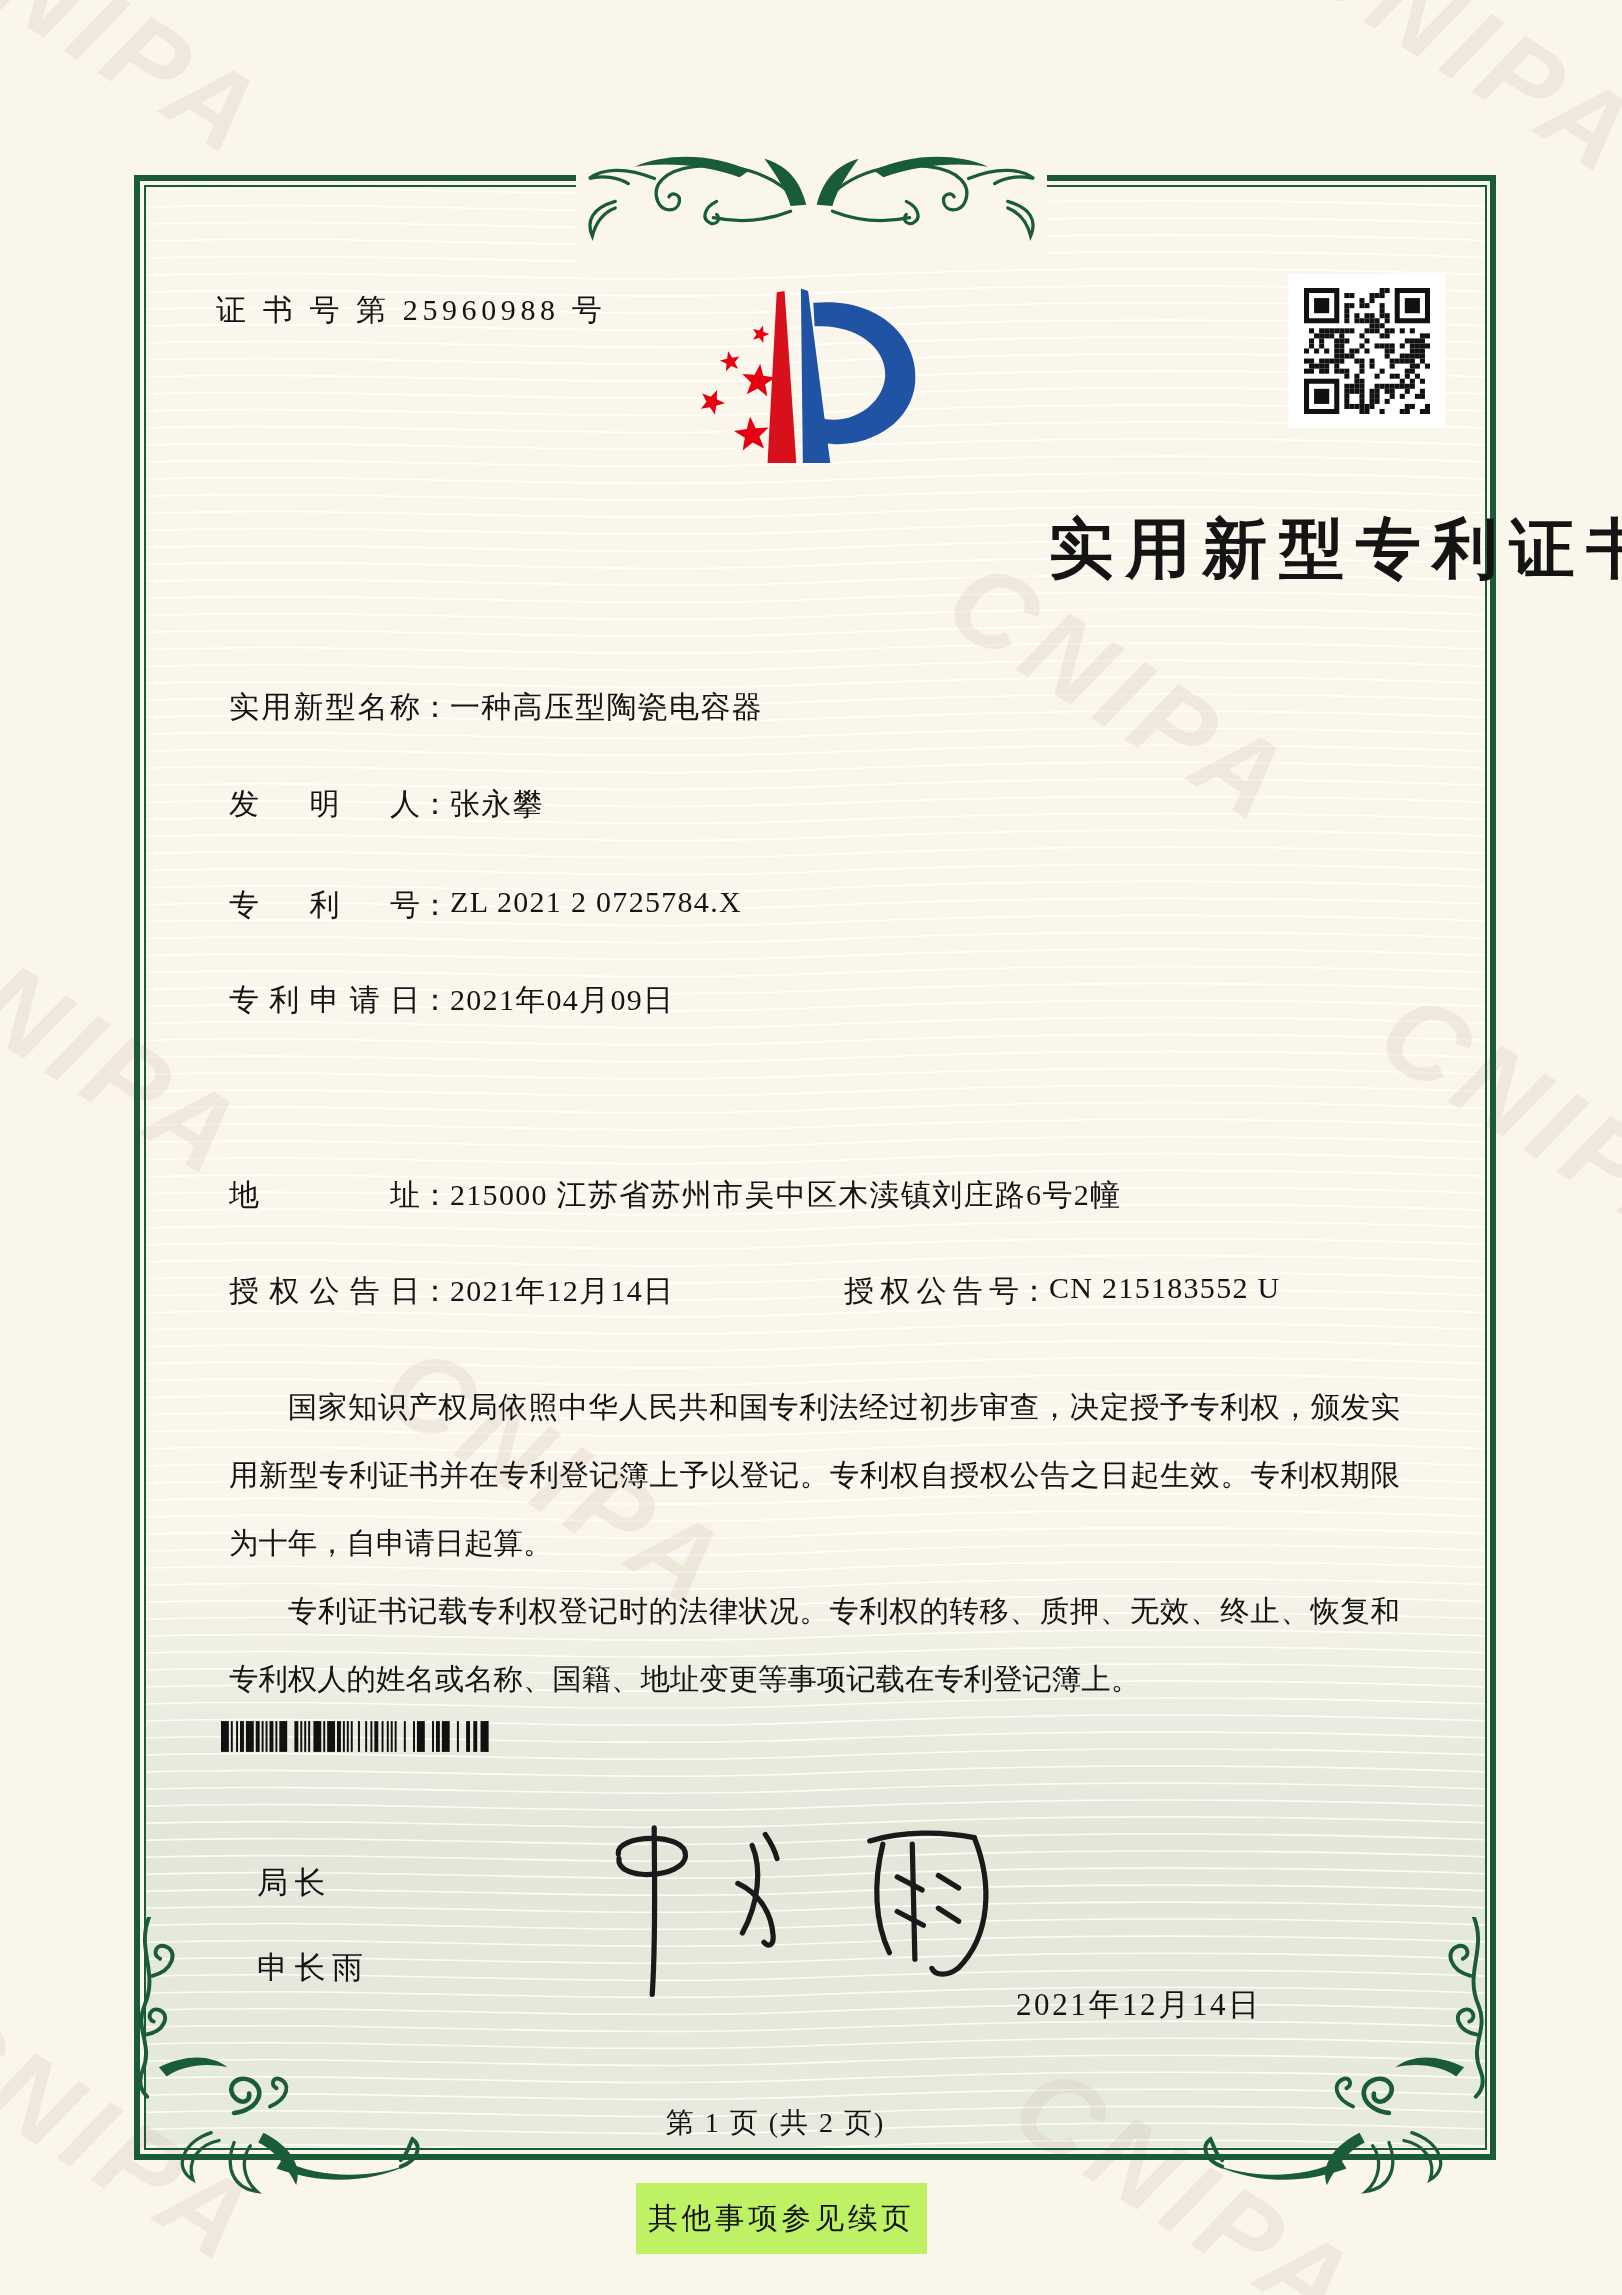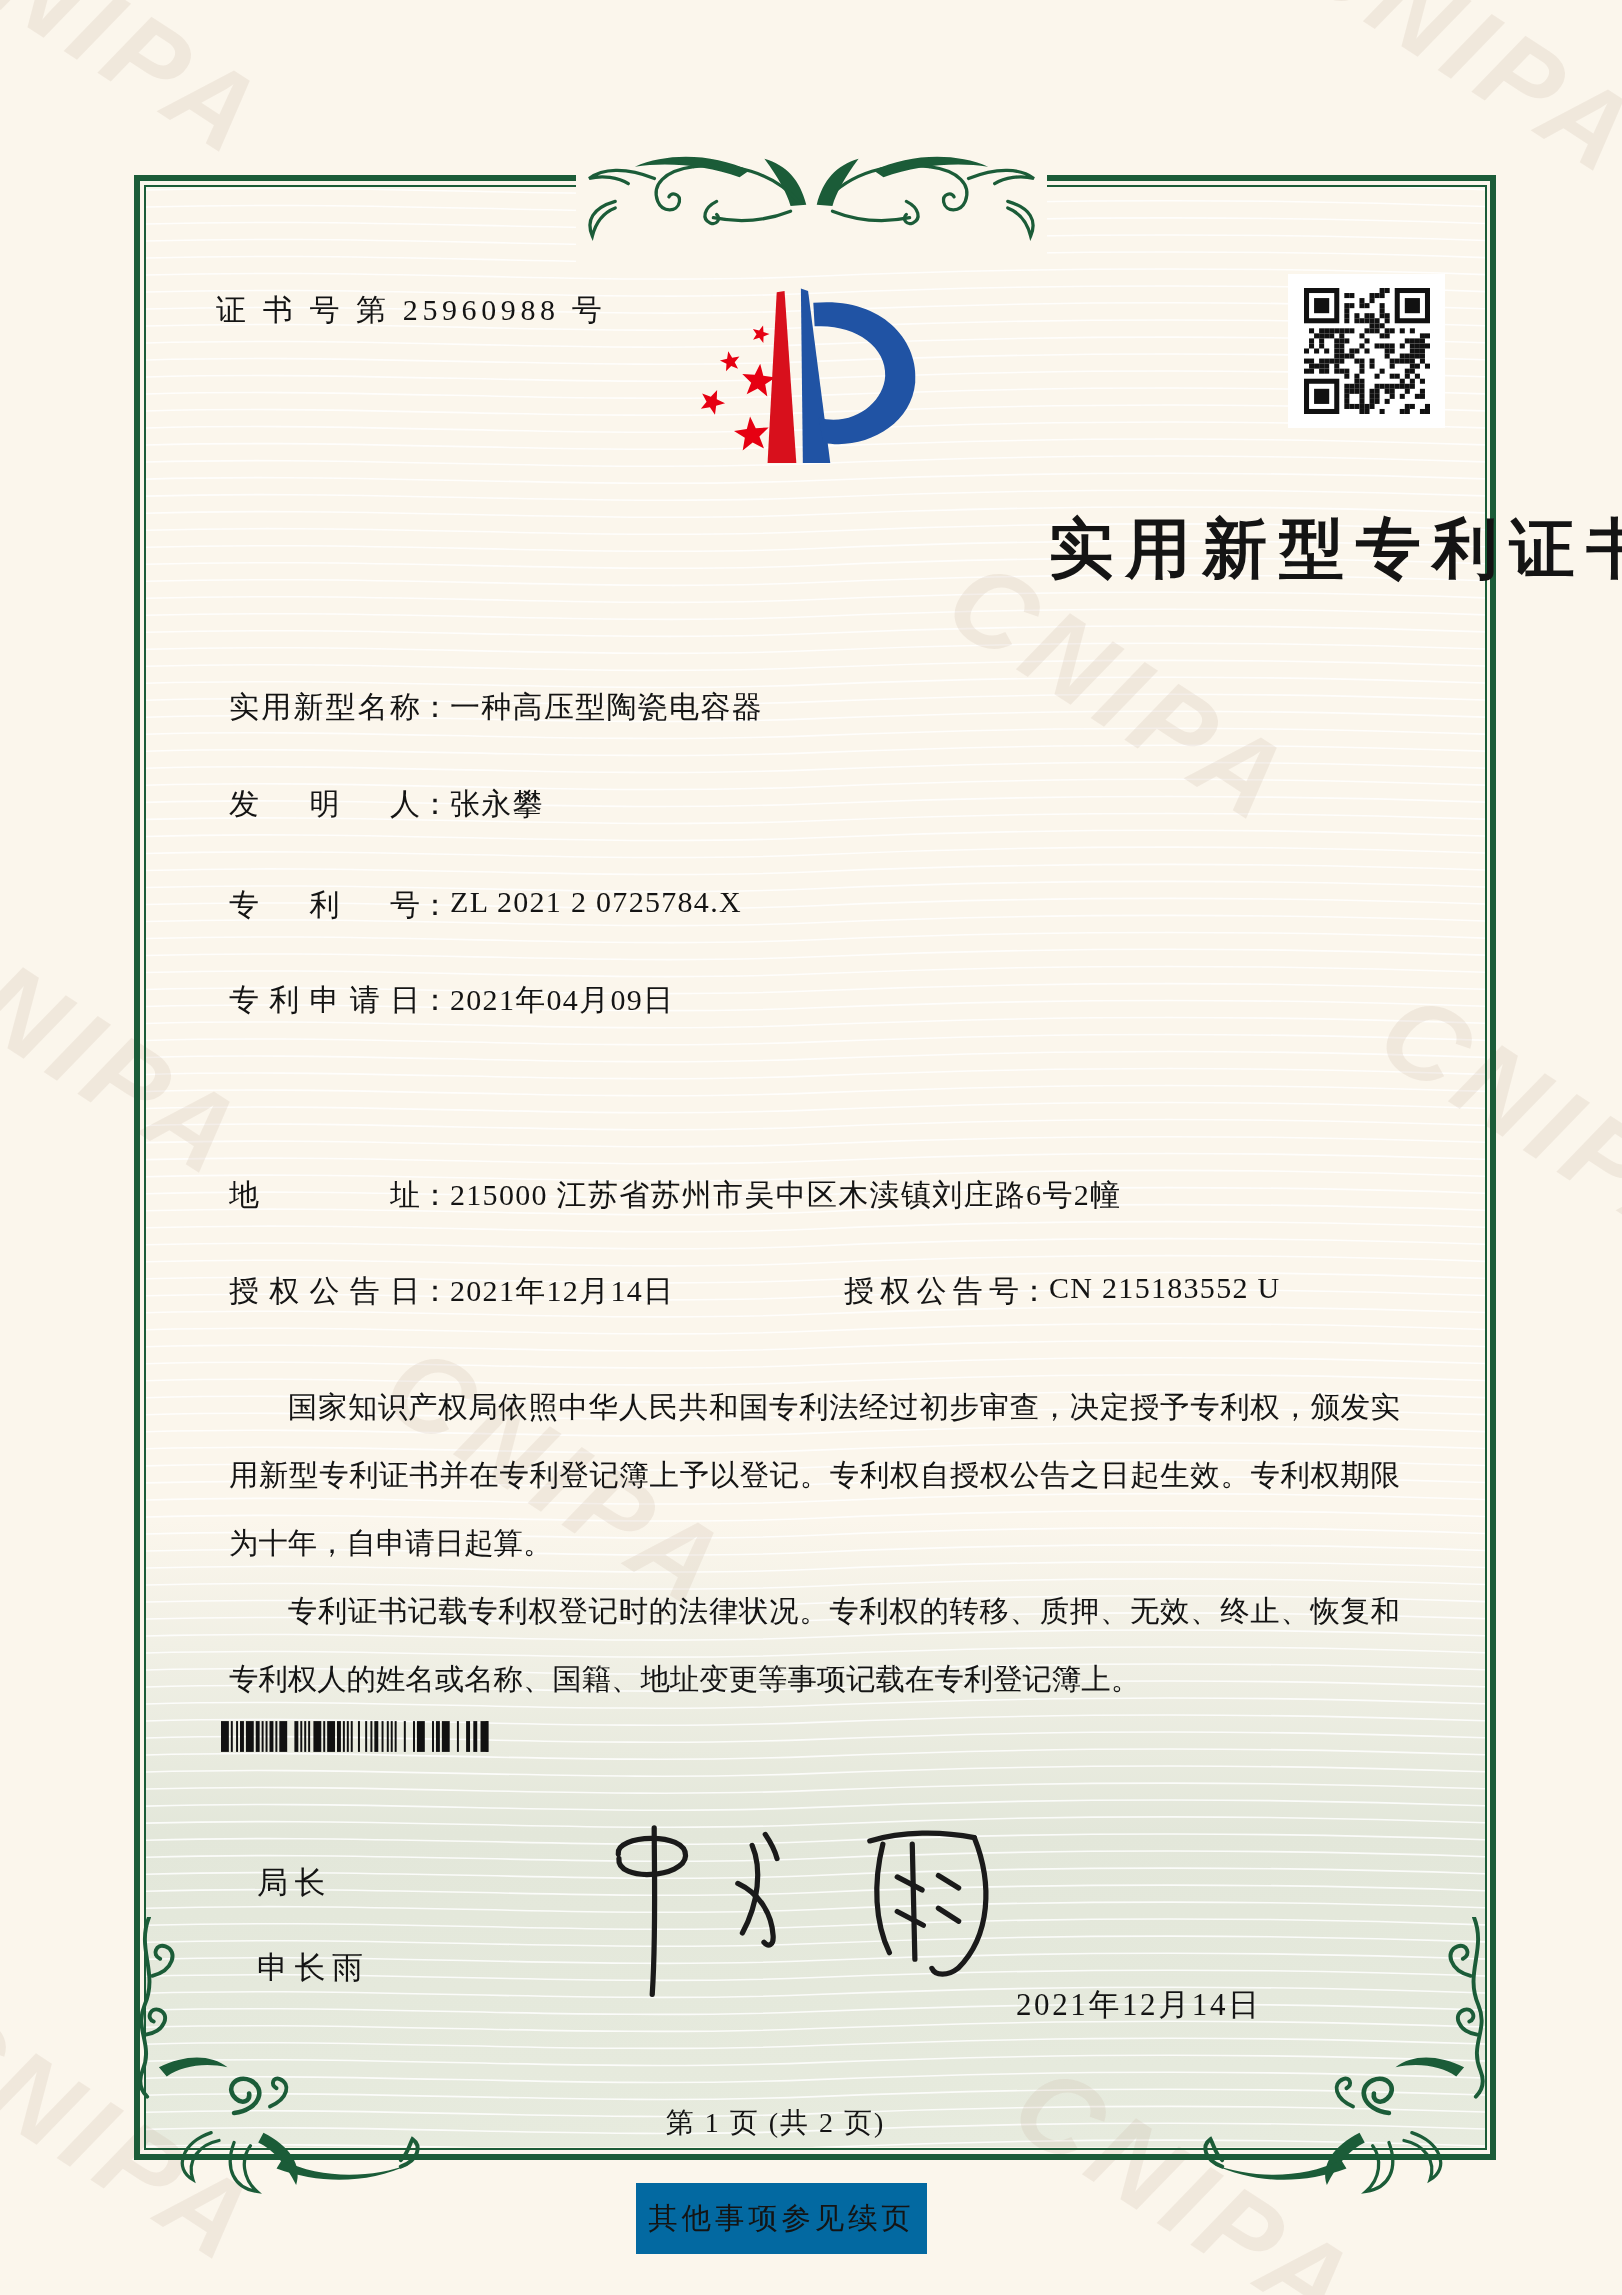--- a/index.html
+++ b/index.html
@@ -39,21 +39,21 @@
       line-height:68px;text-align:justify;z-index:5;}
   #body-text p{margin:0;text-indent:2em;}
   
   #barcode-svg{position:absolute;left:221px;top:1721px;z-index:5;}
   #director-title{position:absolute;left:257px;top:1862px;font-size:31px;letter-spacing:6.5px;z-index:5;}
   #director-name{position:absolute;left:257px;top:1947px;font-size:31px;letter-spacing:6.5px;z-index:5;text-align:right;}
   #signature{position:absolute;left:556px;top:1805px;z-index:5;}
   #grant-date{position:absolute;left:1016px;top:1984px;font-size:31px;letter-spacing:2.6px;z-index:5;}
   #page-indicator{position:absolute;left:0;top:2104px;width:1623px;text-align:center;
       transform:translateX(-36px);font-size:28px;letter-spacing:2px;z-index:5;}
-  #continuation{position:absolute;left:636px;top:2183px;width:291px;height:71px;background:#0369a1;
+  #continuation{position:absolute;left:636px;top:2183px;width:291px;height:71px;background:#bef264;
       text-align:center;line-height:71px;font-size:29.4px;letter-spacing:3.9px;z-index:5;}
 </style>
 </head>
 <body>
 
 <div id="page">
 
   <div id="wavezone">
     <svg id="waves-svg" width="1339" height="1961" viewBox="0 0 2046 2997">
         <path d="M-60 -18 C 320 -33, 660 -3, 1023 -18 S 1740 -33, 2110 -18" stroke="rgba(255,255,255,0.85)" stroke-width="2.4" fill="none"></path>

